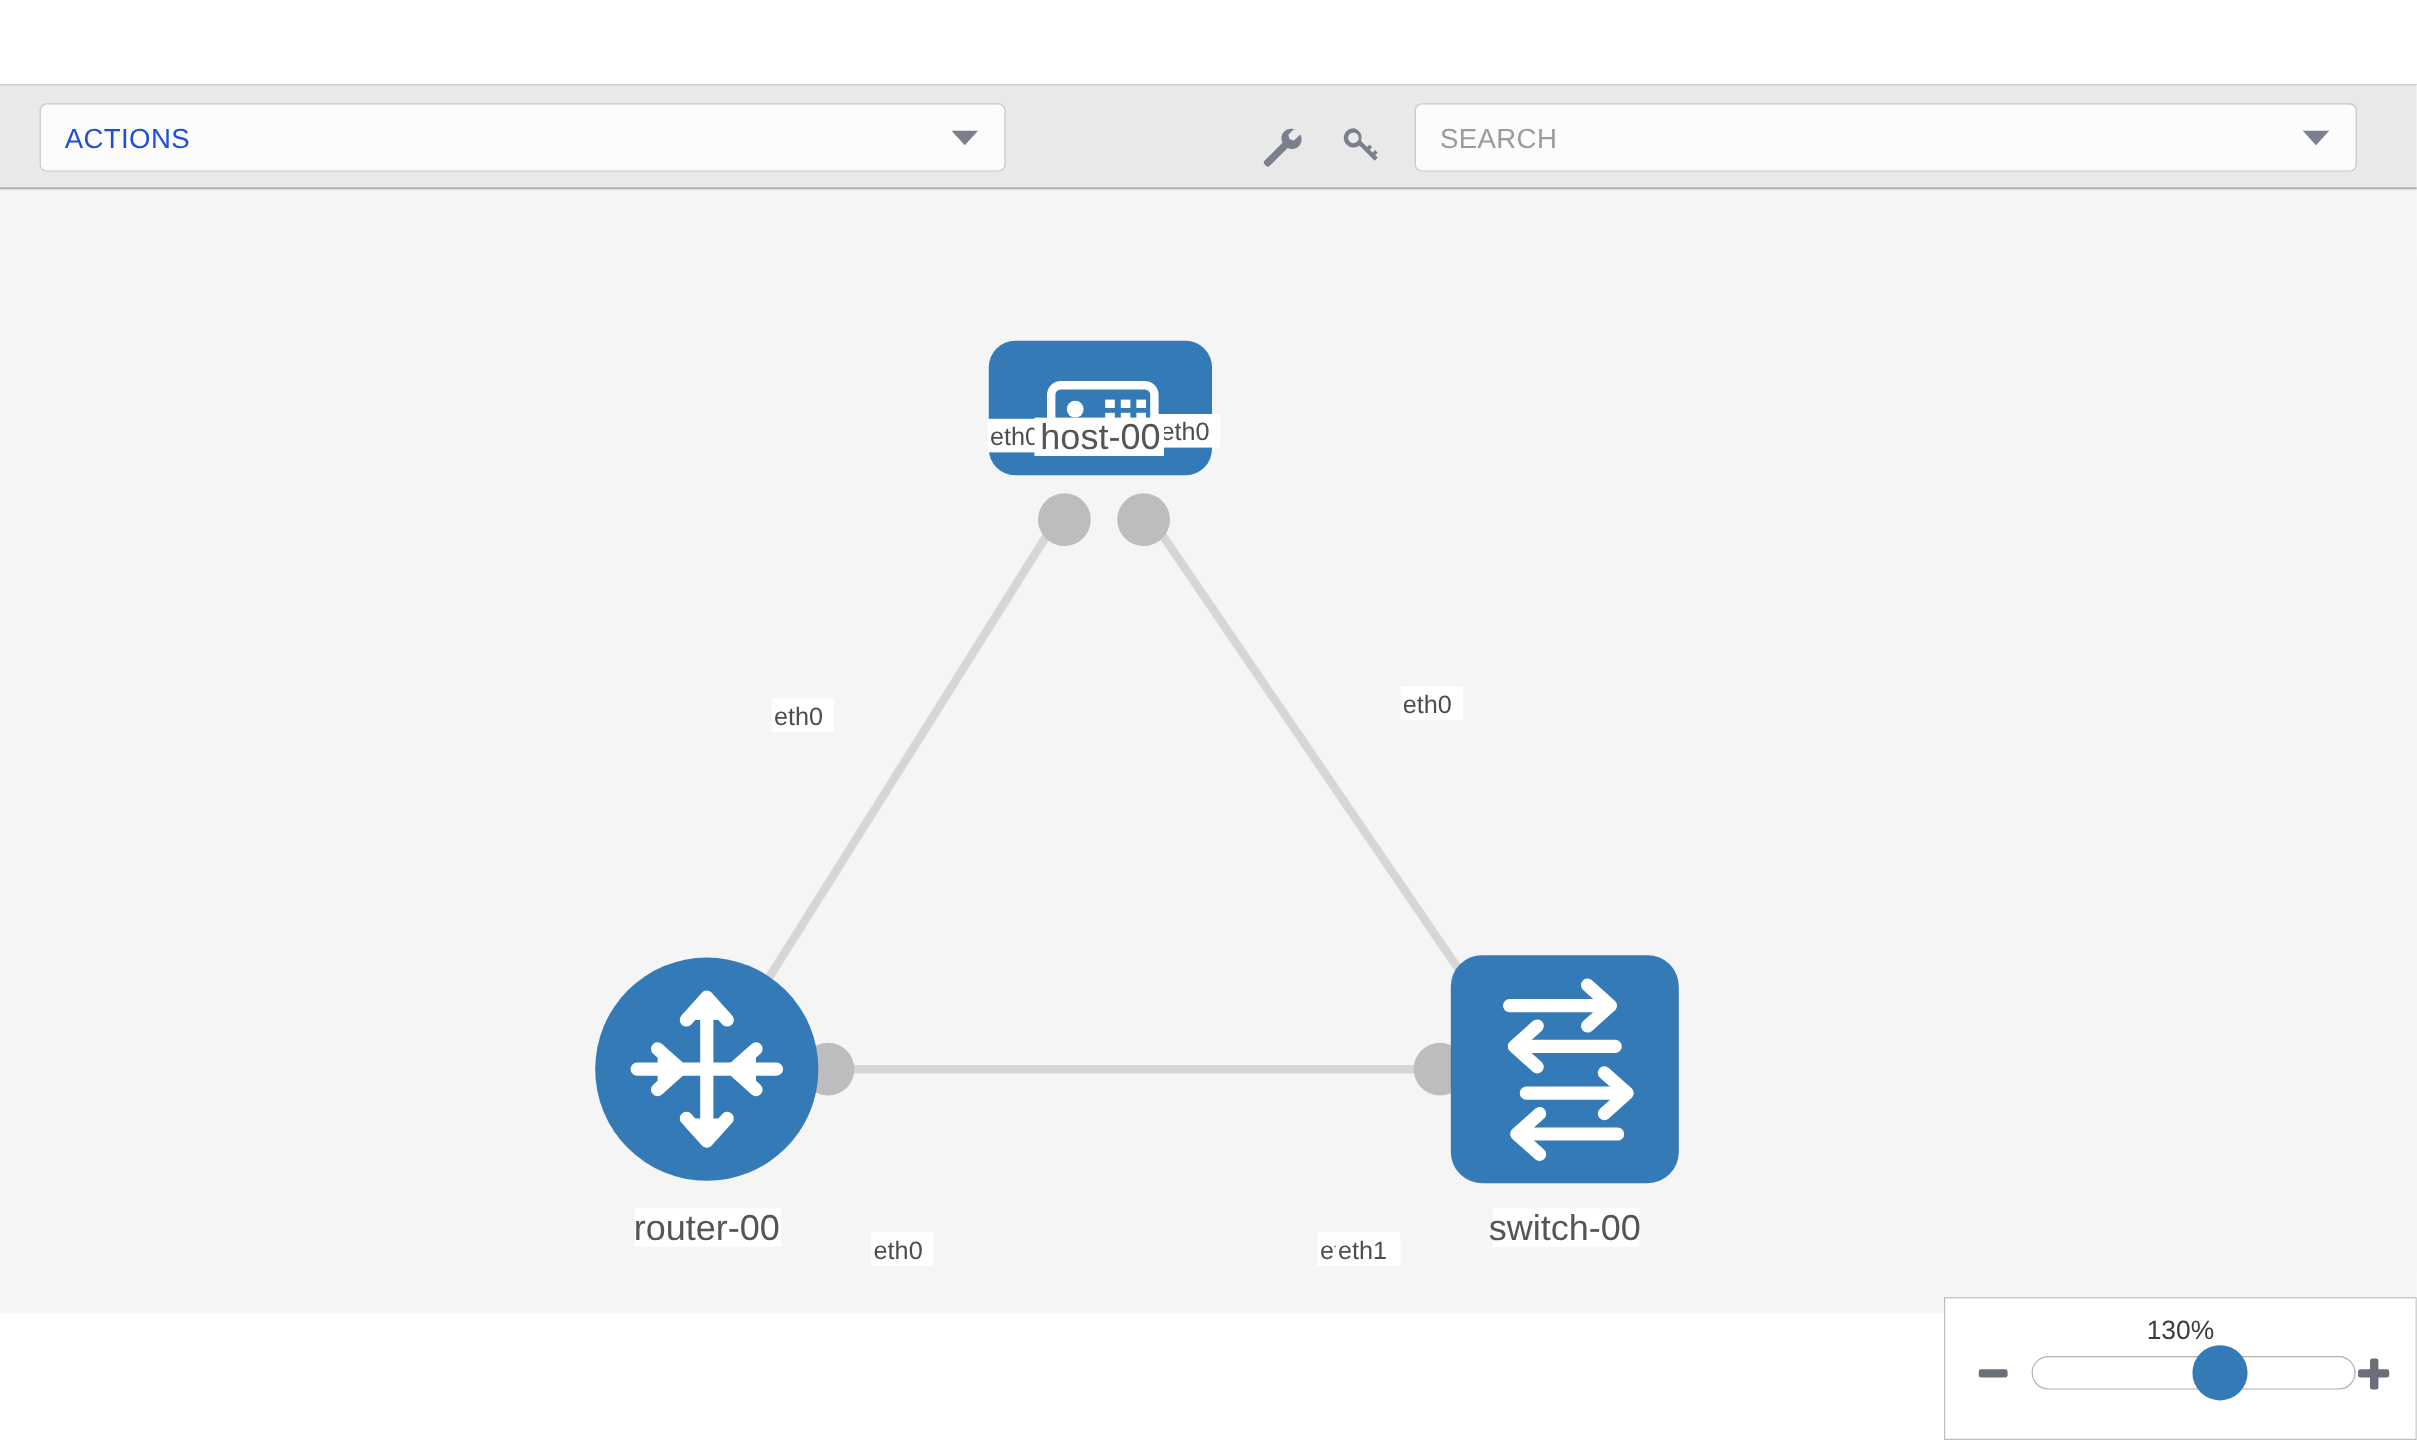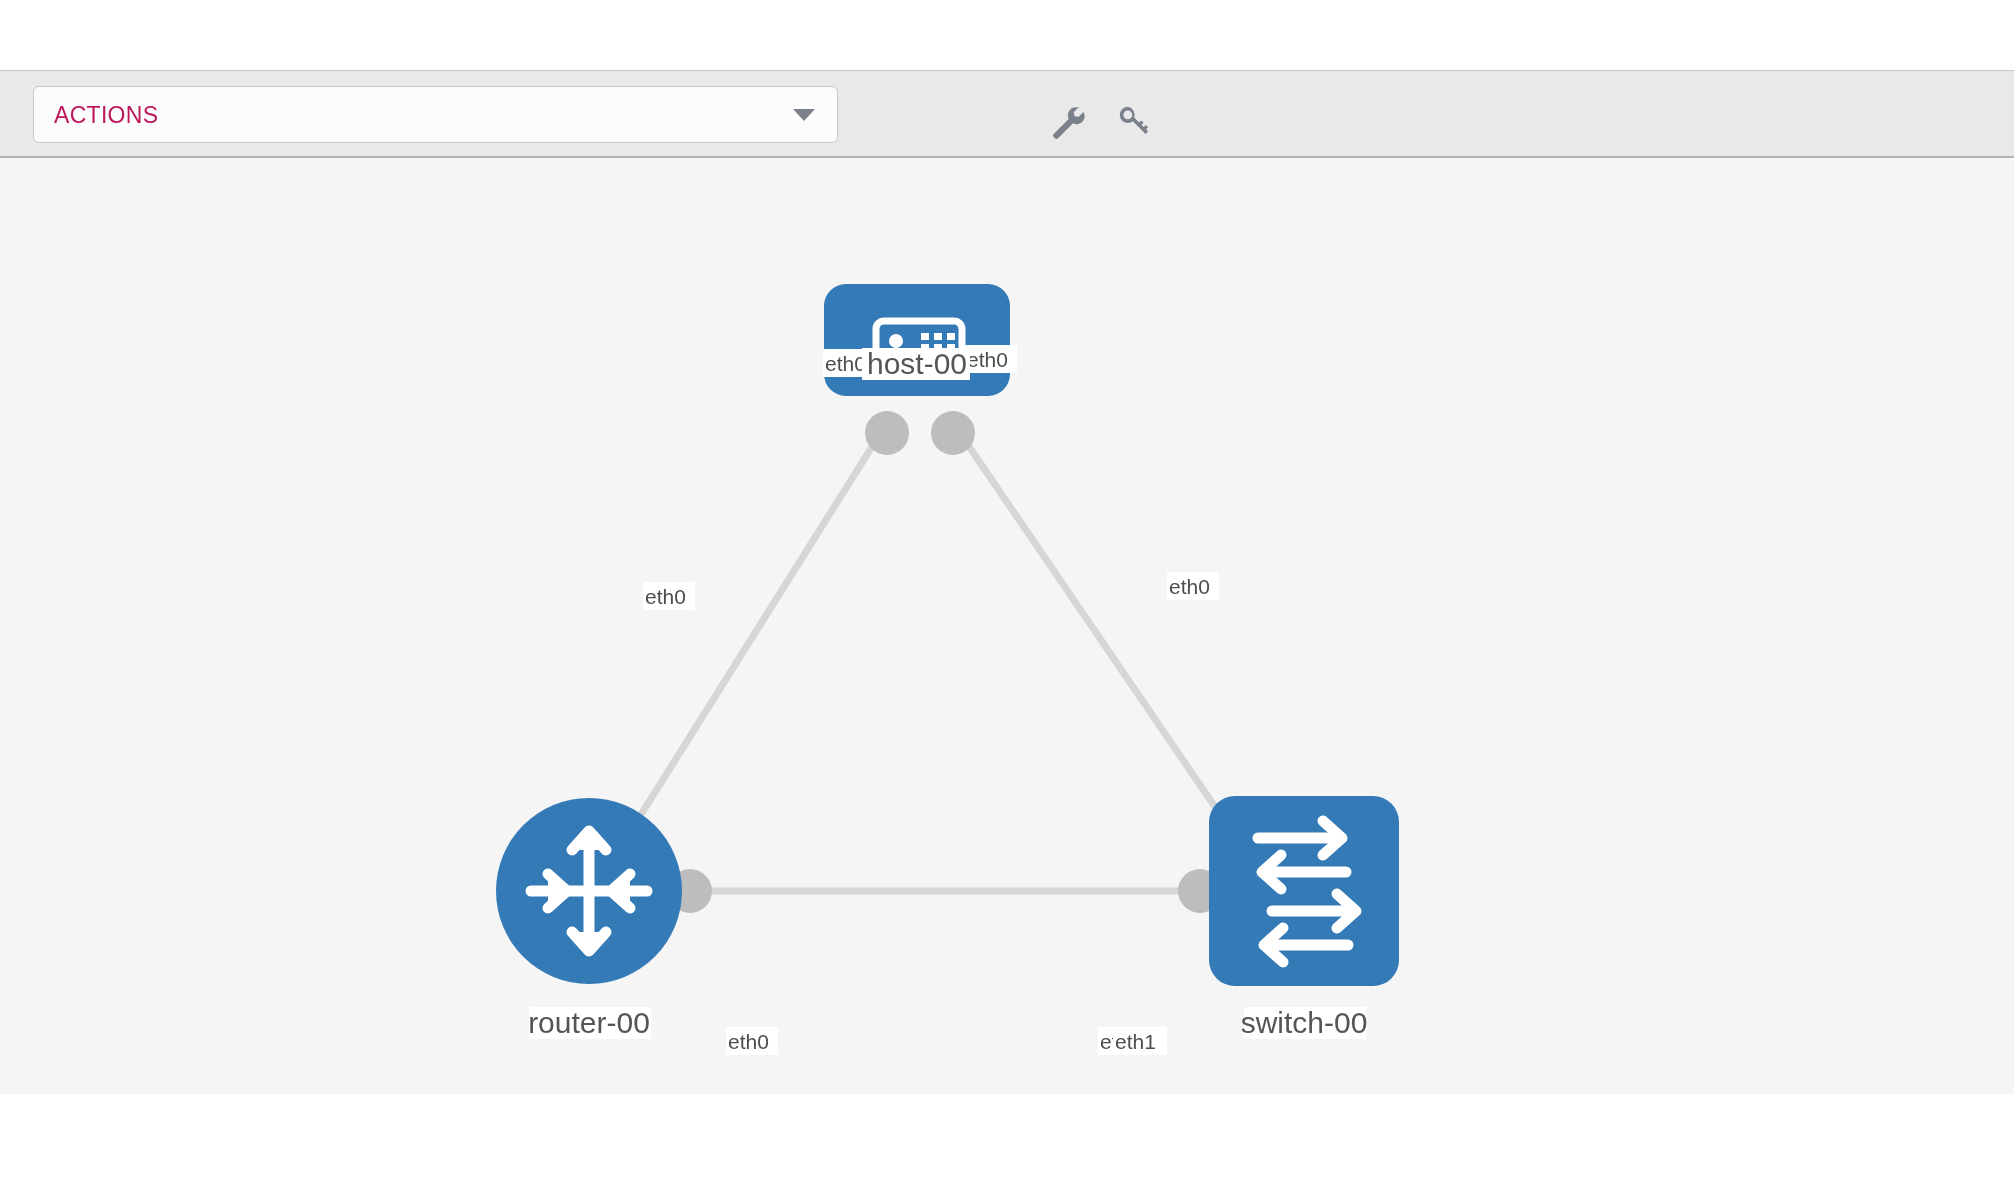--- a/index.html
+++ b/index.html
@@ -73,21 +73,21 @@
     background: #fcfcfc;
     border: 1px solid #c7c7c7;
     border-radius: 6px;
     cursor: pointer;
   }
   .actions-select .label {
     position: absolute;
     left: 20px;
     top: 15px;
     font-size: 23px;
-    color: #be185d;
+    color: #1d4ed8;
     letter-spacing: 0.3px;
   }
   .caret {
     position: absolute;
     right: 22px;
     top: 50%;
     transform: translateY(-50%);
     width: 0; height: 0;
     border-left: 11px solid transparent;
     border-right: 11px solid transparent;
@@ -233,20 +233,24 @@
         <path d="M20.2 3.5c-1.9-1.2-4.5-1-6.2.7-1.6 1.6-1.9 4-.9 5.9L3.6 19.6c-.5.5-.5 1.3 0 1.8l.9.9c.5.5 1.3.5 1.8 0l9.5-9.5c1.9 1 4.3.7 5.9-.9 1.7-1.7 1.9-4.3.7-6.2l-3.2 3.2-2.4-.6-.6-2.4 3.2-3.2z" fill="#7a808c"></path>
       </svg>
     </div>
 
     <div class="tool-icon key">
       <svg width="38" height="38" viewBox="0 0 24 24">
         <path d="M8.2 2.4a5.1 5.1 0 1 0 3.1 9.1l.9.9 7.1 7.1 1.6-1.6-1.3-1.3 1.3-1.3-1.4-1.4-1.3 1.3-1.5-1.5 1.3-1.3-1.4-1.4-1.3 1.3-3.2-3.2A5.1 5.1 0 0 0 8.2 2.4zm-.1 2.3a2.8 2.8 0 1 1 0 5.6 2.8 2.8 0 0 1 0-5.6z" fill="#7a808c"></path>
       </svg>
     </div>
 
+    <div class="search-box">
+      <span class="label">SEARCH</span>
+      <span class="caret"></span>
+    </div>
 
   </div>
 
   <div class="canvas">
     <svg class="topology-svg" viewBox="0 0 2014 1042">
 
       <g>
         <line class="link-line" x1="885" y1="268" x2="620" y2="690"></line>
         <line class="link-line" x1="955" y1="268" x2="1243" y2="690"></line>
         <line class="link-line" x1="660" y1="733" x2="1235" y2="733"></line>
@@ -333,14 +337,21 @@
         <rect class="node-label-bg" x="529" y="849" width="122" height="32"></rect>
         <text class="node-label" x="589" y="875">router-00</text>
 
         <rect class="node-label-bg" x="1244" y="849" width="122" height="32"></rect>
         <text class="node-label" x="1304" y="875">switch-00</text>
       </g>
 
     </svg>
   </div>
 
+  <div class="zoom-panel">
+    <div class="zoom-value">130%</div>
+    <div class="zoom-minus"></div>
+    <div class="zoom-track"></div>
+    <div class="zoom-thumb" style="left: 206.4px;"></div>
+    <div class="zoom-plus"></div>
+  </div>
 
 </div>
 
 </body></html>

